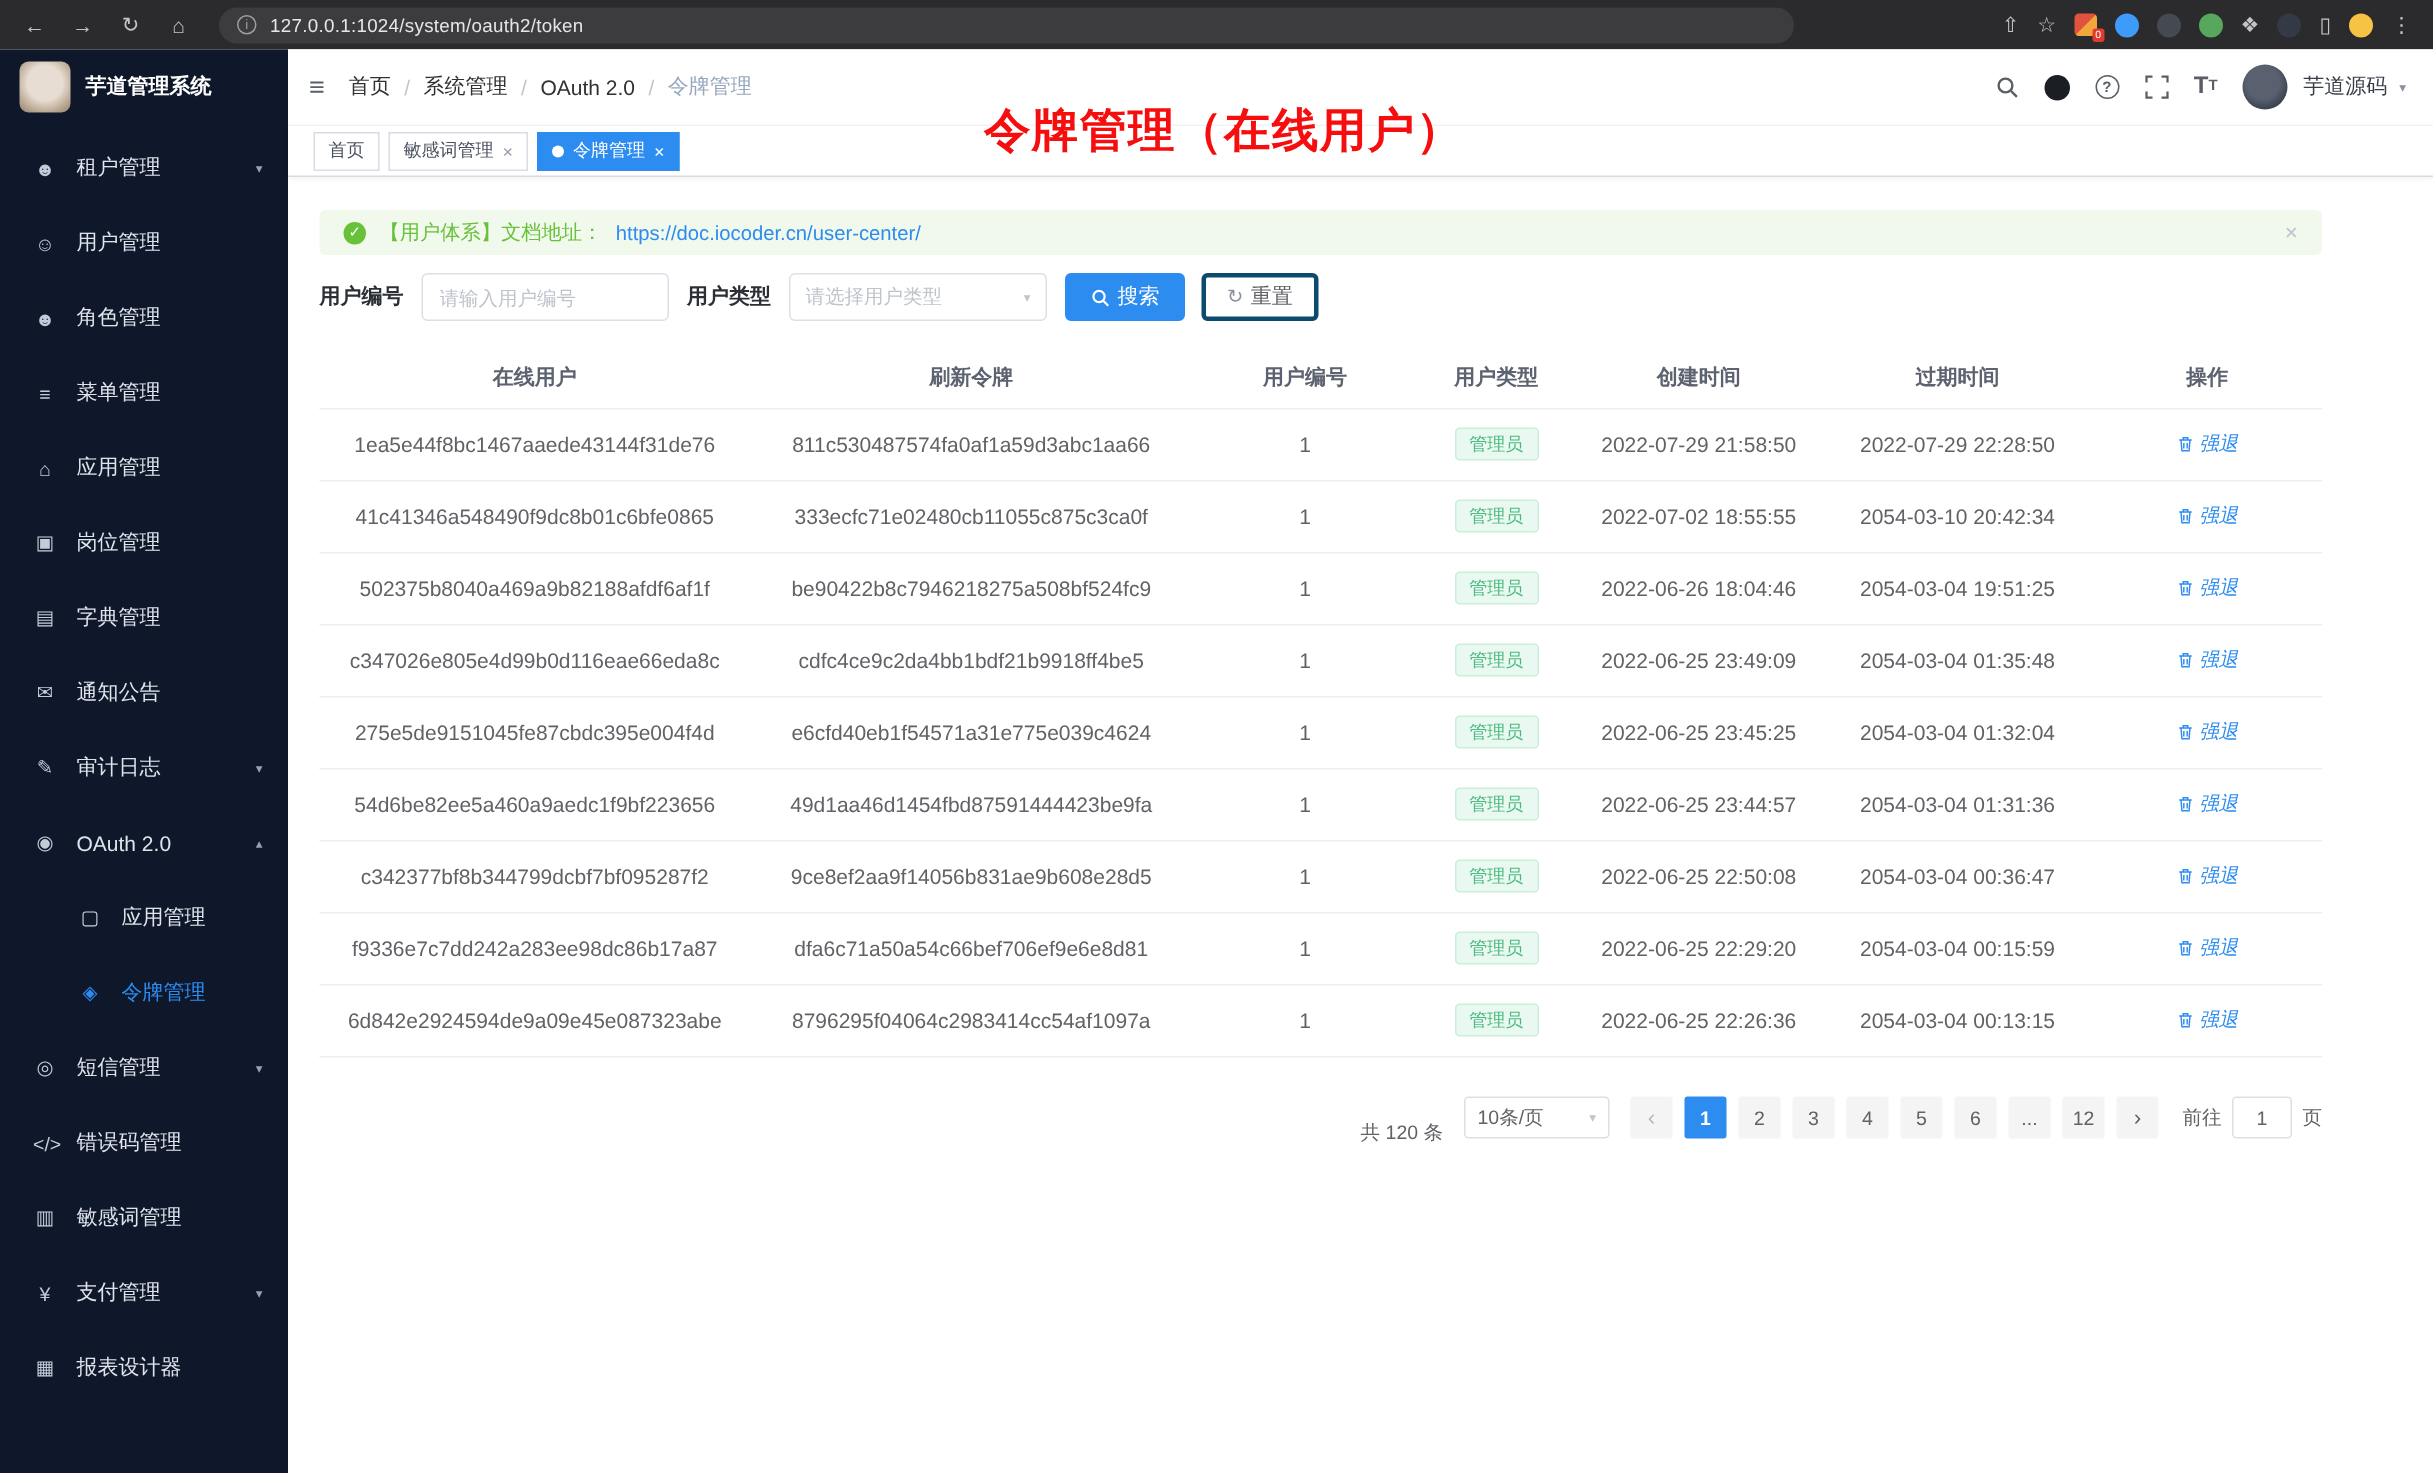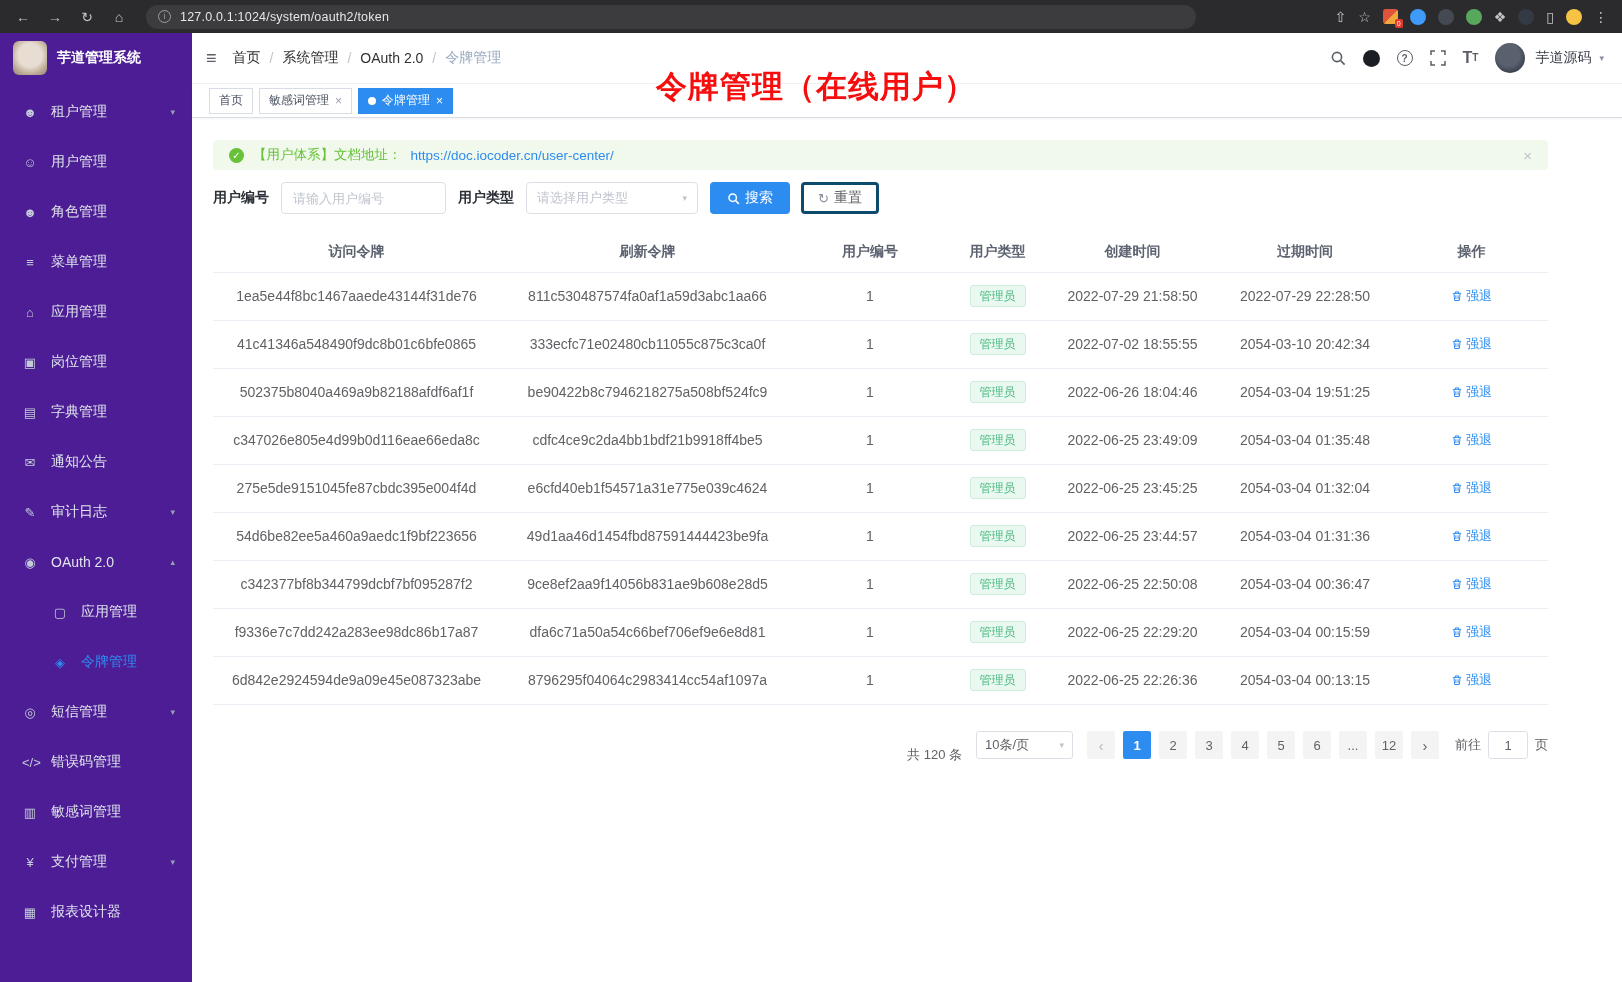--- a/index.html
+++ b/index.html
@@ -19,21 +19,21 @@
   .chrome-right{margin-left:auto;display:flex;align-items:center;gap:12px;}
   .cr-ic{color:#c3c4c6;font-size:14px;position:relative;cursor:pointer;}
   .dotic{width:16px;height:16px;border-radius:50%;display:inline-block;cursor:pointer;}
   .sqic{width:15px;height:15px;border-radius:3px;display:inline-block;position:relative;cursor:pointer;}
   .badge-red{position:absolute;bottom:-4px;right:-5px;background:#e23b2e;color:#fff;font-size:7px;line-height:9px;padding:0 2px;border-radius:2px;}
 
   
   .app{display:flex;height:949px;}
 
   
-  .sidebar{width:192px;background:#4c1d95;flex-shrink:0;display:flex;flex-direction:column;}
+  .sidebar{width:192px;background:#0f172a;flex-shrink:0;display:flex;flex-direction:column;}
   .logo-row{height:50px;display:flex;align-items:center;gap:10px;padding:0 13px;cursor:pointer;flex-shrink:0;}
   .logo-img{width:34px;height:34px;border-radius:6px;background:radial-gradient(circle at 50% 42%,#e8ddd2 0 45%,#b9a893 75%,#8f7f6c 100%);flex-shrink:0;}
   .logo-title{color:#fff;font-weight:700;font-size:14px;white-space:nowrap;}
   .menu{flex:1;padding-top:4px;overflow:hidden;}
   .menu-item{height:50px;display:flex;align-items:center;gap:13px;padding:0 17px 0 22px;color:#dfe4ec;font-size:14px;cursor:pointer;}
   .mi-icon{width:16px;text-align:center;color:#c3cbd9;font-size:13px;flex-shrink:0;}
   .menu-item.sub{padding-left:52px;}
   .menu-item.active{color:var(--accent);}
   .menu-item.active .mi-icon{color:var(--accent);}
   .chev{margin-left:auto;color:#97a0b1;font-size:9px;}
@@ -82,21 +82,21 @@
   .btn.primary{background:var(--accent);border-color:var(--accent);color:#fff;margin-left:12px;}
   .btn.plain{margin-left:11px;}
   .ric{font-size:13px;color:#8a909c;}
 
   
   .table-wrap{margin-top:18px;width:1335px;}
   table{width:1335px;border-collapse:collapse;table-layout:fixed;}
   th{height:40px;font-size:14px;color:#5c6270;font-weight:700;border-bottom:1px solid #ebeef5;text-align:center;}
   td{height:48px;font-size:14px;color:#606266;border-bottom:1px solid #ebeef5;text-align:center;overflow:hidden;white-space:nowrap;}
   .badge{display:inline-block;height:22px;line-height:20px;padding:0 9px;font-size:12px;color:#4cb97f;background:#e9f8f0;border:1px solid #c9eeda;border-radius:3px;}
-  .action-link{color:var(--accent);font-size:13px;display:inline-flex;align-items:center;gap:3px;cursor:pointer;}
+  .action-link{color:var(--accent);font-size:13px;display:inline-flex;align-items:center;gap:3px;cursor:pointer;font-style:italic;}
 
   
   .pagination{width:1335px;margin-top:22px;display:flex;align-items:center;justify-content:flex-end;font-size:13px;color:#606266;}
   .ptotal{margin-right:14px;margin-top:19px;}
   .psel{width:97px;height:28px;border:1px solid #dcdfe6;border-radius:3px;display:flex;align-items:center;justify-content:space-between;padding:0 8px;color:#606266;cursor:pointer;margin-right:14px;background:#fff;}
   .pages{display:flex;align-items:center;gap:8px;}
   .pbtn{min-width:28px;height:28px;padding:0 4px;background:#f4f4f5;border-radius:2px;display:inline-flex;align-items:center;justify-content:center;color:#606266;font-size:13px;cursor:pointer;}
   .pbtn.active{background:var(--accent);color:#fff;font-weight:700;}
   .pbtn.nav{font-size:15px;}
   .pbtn.prev{color:#b4b8bf;margin-right:8px;}
@@ -312,21 +312,21 @@
             <col style="width:287px">
               <col style="width:295px">
               <col style="width:150px">
               <col style="width:105px">
               <col style="width:165px">
               <col style="width:180px">
               <col style="width:153px">
           </colgroup>
           <thead>
               <tr>
-                <th>访问令牌</th>
+                <th>在线用户</th>
                 <th>刷新令牌</th>
                 <th>用户编号</th>
                 <th>用户类型</th>
                 <th>创建时间</th>
                 <th>过期时间</th>
                 <th>操作</th>
               </tr>
             </thead>
           <tbody>
               <tr>

